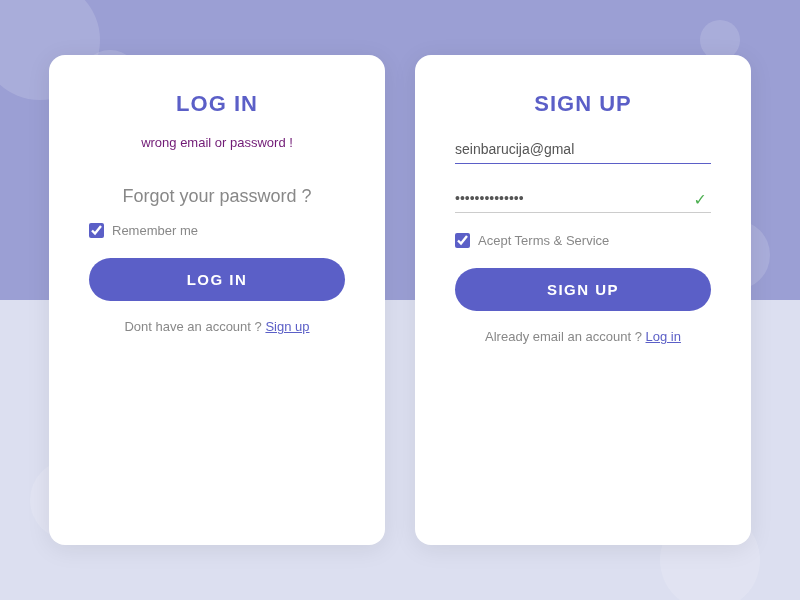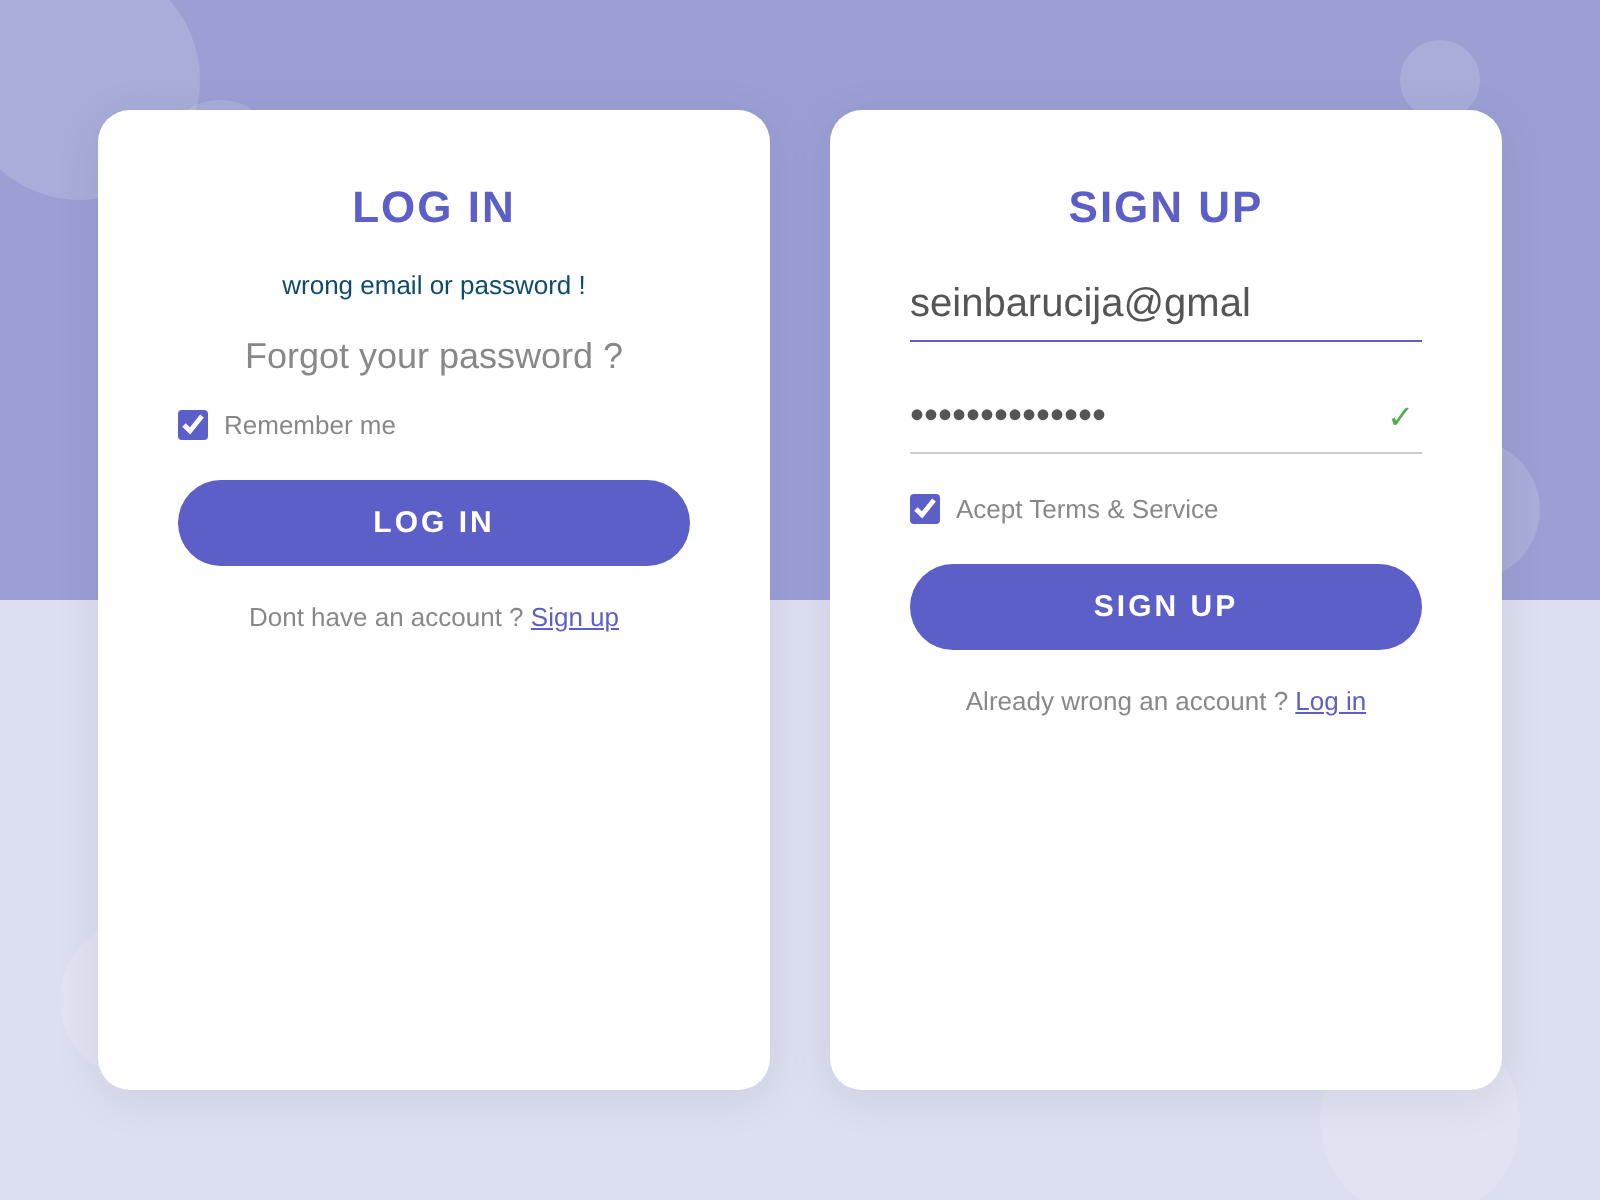--- a/index.html
+++ b/index.html
@@ -59,38 +59,38 @@
     .card-title {
       font-size: 22px;
       font-weight: 700;
       color: #5b5fc7;
       letter-spacing: 1px;
       margin-bottom: 18px;
       text-transform: uppercase;
     }
 
     .error-msg {
-      color: #0c4a6e;
+      color: #701a75;
       font-size: 13px;
-      margin-bottom: 18px;
+      margin-bottom: 36px;
       text-align: center;
     }
 
     .input-group {
       width: 100%;
       margin-bottom: 20px;
       position: relative;
     }
 
     .input-group input {
       width: 100%;
       border: none;
       border-bottom: 1.5px solid #ccc;
       outline: none;
-      font-size: 20px;
+      font-size: 14px;
       color: #555;
       padding: 6px 28px 6px 0;
       background: transparent;
     }
 
     .input-group input::placeholder {
       color: #aaa;
     }
 
     .input-group input.active-border {
@@ -226,18 +226,18 @@
 
 
     <div class="terms-row">
       <input type="checkbox" checked="" style="">
       <span>Acept Terms &amp; Service</span>
     </div>
 
     <button class="btn-primary">SIGN UP</button>
 
     <p class="bottom-text">
-      <span>Already wrong an account ?</span> 
+      <span>Already email an account ?</span> 
       <a>Log in</a>
     </p>
   </div>
 
 </div>
 
 </body></html>

